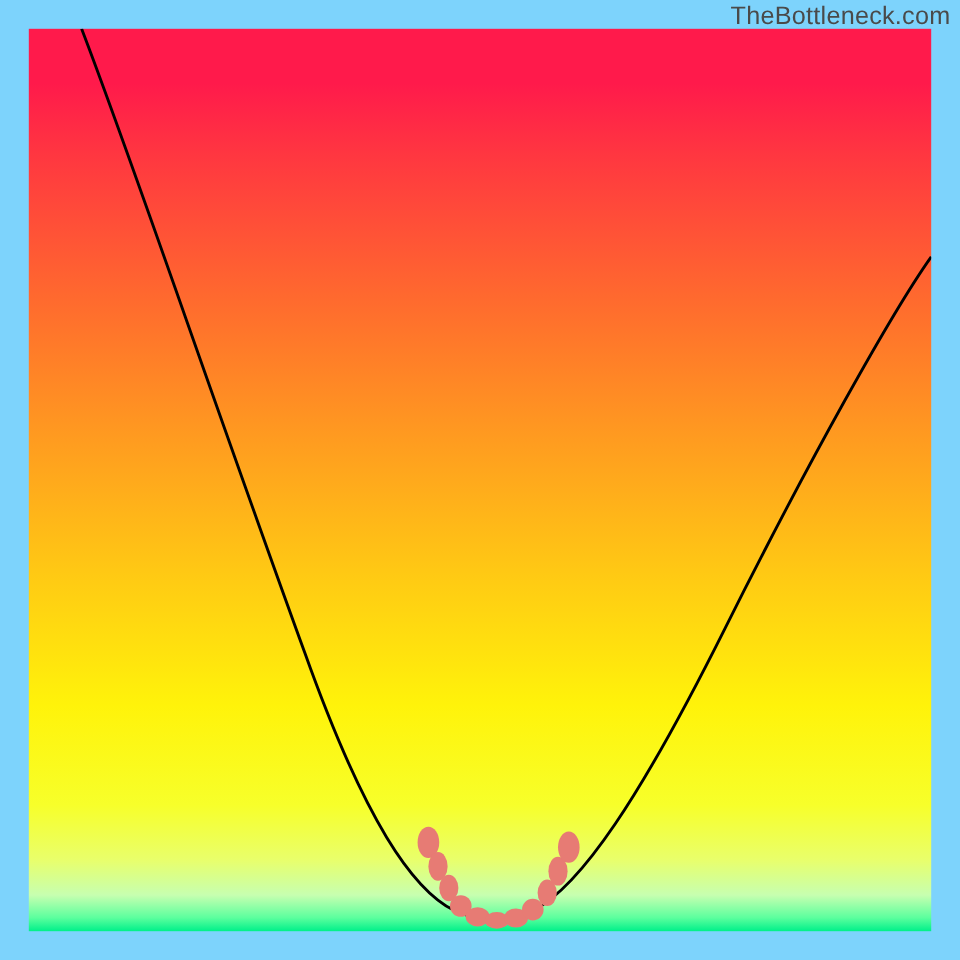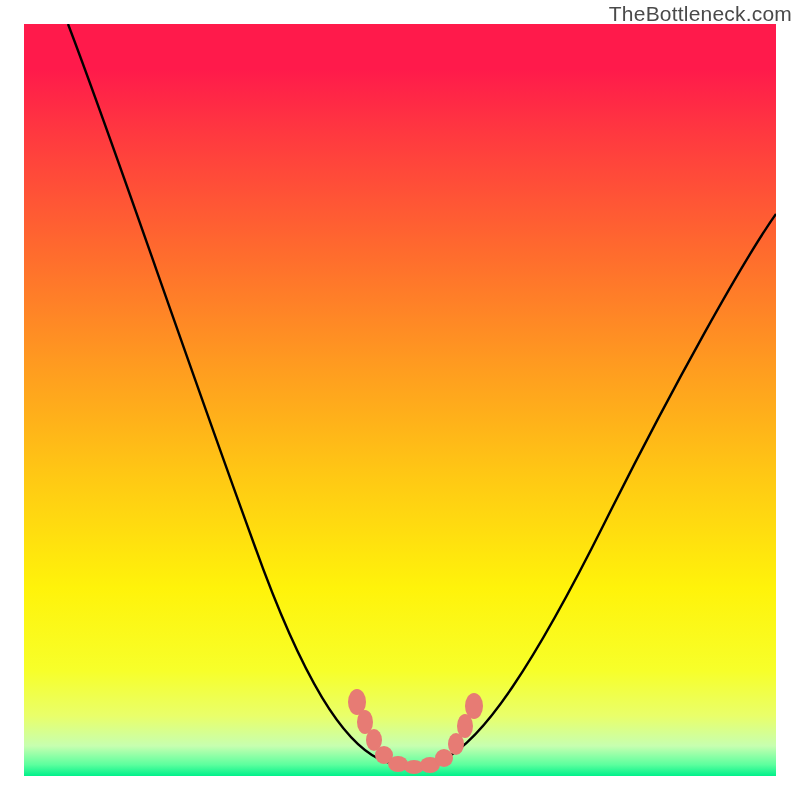--- a/index.html
+++ b/index.html
@@ -8,21 +8,21 @@
     width: 800px;
     height: 800px;
     overflow: hidden;
     background: #000;
     font-family: Arial, Helvetica, sans-serif;
   }
   .frame {
     position: relative;
     width: 800px;
     height: 800px;
-    background: #ffffff;
+    background: #7dd3fc;
   }
   .plot {
     position: absolute;
     left: 24px;
     top: 24px;
     width: 752px;
     height: 752px;
     background: linear-gradient(to bottom,
       #ff1a4b 0%,
       #ff1a4b 6%,

